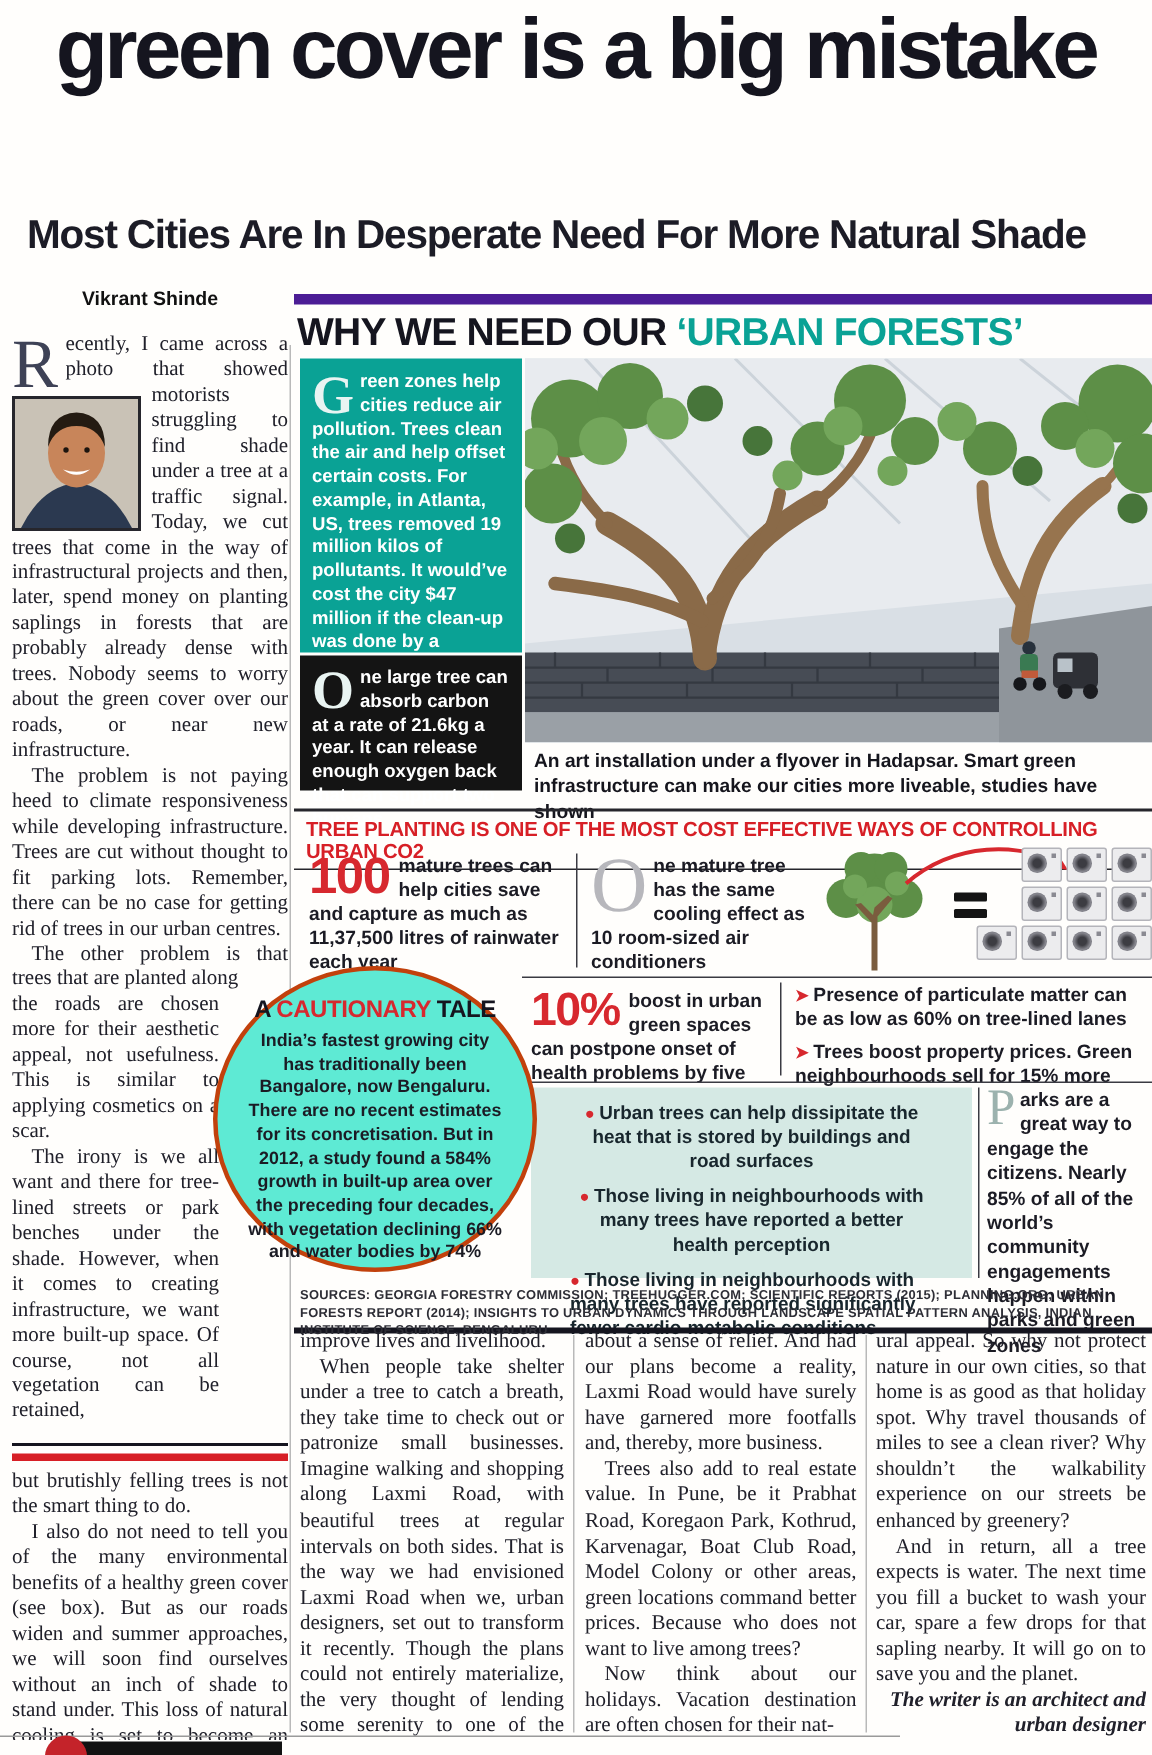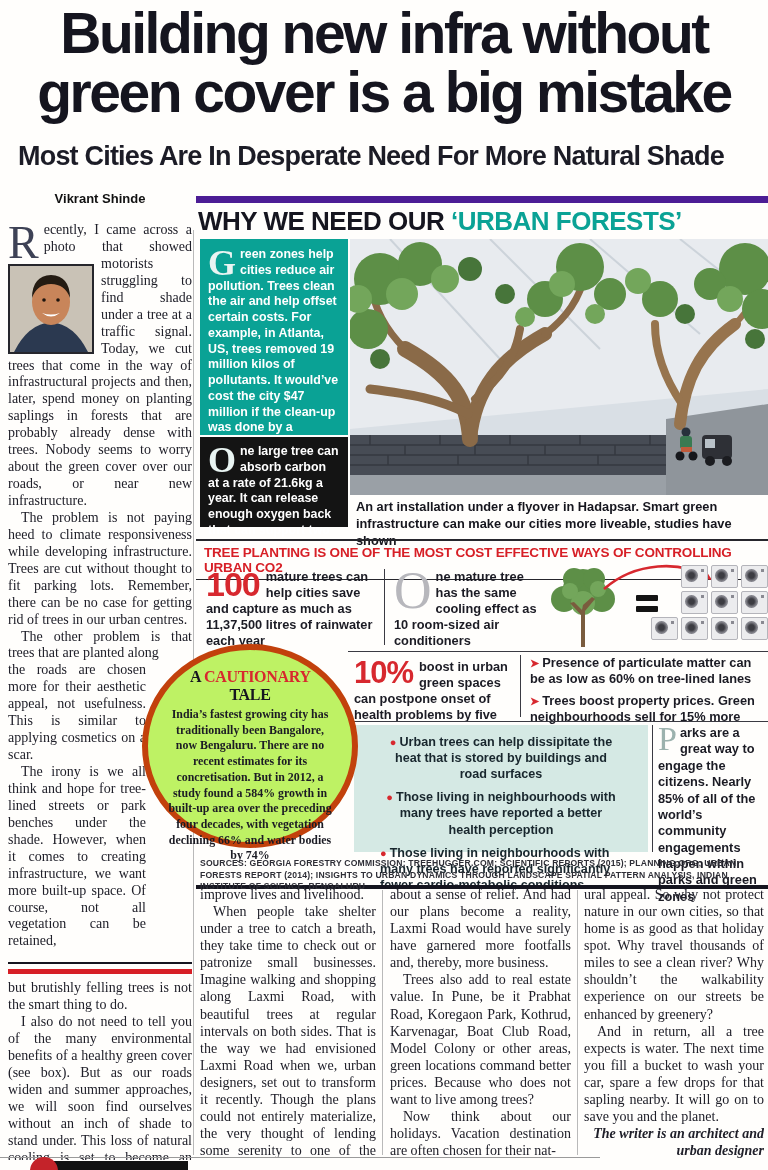--- a/index.html
+++ b/index.html
@@ -87,41 +87,40 @@
     line-height:1.28;color:#1b1b24;}
   .dropP{float:left;font-family:"Liberation Serif",serif;font-size:34px;line-height:28px;
     padding:0 3px 0 0;color:#9cb2ae;font-weight:normal;}
   .sources{position:absolute;left:0;top:652px;width:572px;height:34px;box-sizing:border-box;
     border-bottom:4px solid #15151f;padding:3px 4px 0 4px;font-size:8.6px;font-weight:bold;
     letter-spacing:0.2px;color:#2e2e36;line-height:1.35;}
   .iline{position:absolute;background:#3a3a42;}
 
   
   .circle{position:absolute;left:142px;top:644px;width:216px;height:204px;border-radius:50%;
-    background:#bef264;border:6px solid #c2410c;box-sizing:border-box;z-index:6;
-    font-family:Liberation Serif, serif;text-align:center;padding:18px 20px 0 20px;}
+    background:#5eead4;border:3px solid #c2410c;box-sizing:border-box;z-index:6;
+    font-family:Liberation Sans, sans-serif;text-align:center;padding:18px 20px 0 20px;}
   .circle .ct{font-weight:bold;font-size:16px;letter-spacing:-0.3px;color:#15151f;margin-bottom:3px;}
   .circle .ct .red{color:#d7282e;}
   .circle .cb{font-weight:bold;font-size:11.9px;line-height:1.32;color:#1b1b24;}
 
   
   .bcol{position:absolute;top:886px;height:272px;overflow:hidden;font-size:14px;line-height:1.22;
     text-align:justify;}
   .bcol p{margin:0;}
   .bcol p.ind{text-indent:13px;}
   .col2{left:200px;width:176px;}
   .col3{left:390px;width:181px;}
   .col4{left:584px;width:180px;}
   .signoff{margin-top:14px;font-style:italic;text-align:right;font-weight:bold;font-size:14px;}
 </style>
 </head>
 <body>
 
 <div class="headline">
-  <div>Building new infra without</div>
   <div>green cover is a big mistake</div>
 </div>
 <div class="subhead">Most Cities Are In Desperate Need For More Natural Shade</div>
 <div class="byline">Vikrant Shinde</div>
 
 <div class="leftcol">
   <p>
     <span class="dropR">R</span>
     <span class="authorpic">
       <svg width="82" height="86" viewBox="0 0 82 86">
@@ -133,21 +132,21 @@
         <circle cx="48" cy="34" r="1.8" fill="#1d140e"></circle>
         <path d="M32,47 Q41,54 50,47 Q41,50 32,47 Z" fill="#fff"></path>
       </svg>
     </span>
     <span>ecently, I came across a photo that showed motorists struggling to find shade under a tree at a traffic signal. Today, we cut trees that come in the way of infrastructural projects and then, later, spend money on planting saplings in forests that are probably already dense with trees. Nobody seems to worry about the green cover over our roads, or near new infrastructure.</span>
   </p>
   <p class="ind">The problem is not paying heed to climate responsiveness while developing infrastructure. Trees are cut without thought to fit parking lots. Remember, there can be no case for getting rid of trees in our urban centres.</p>
   <p class="ind">The other problem is that trees that are planted along</p>
   <div class="narrow">
     <p>the roads are chosen more for their aesthetic appeal, not usefulness. This is similar to applying cosmetics on a scar.</p>
-    <p class="ind">The irony is we all think and hope for tree-lined streets or park benches under the shade. However, when it comes to creating infrastructure, we want more built-up space. Of course, not all vegetation can be retained,</p>
+    <p class="ind">The irony is we all want and there for tree-lined streets or park benches under the shade. However, when it comes to creating infrastructure, we want more built-up space. Of course, not all vegetation can be retained,</p>
   </div>
   <div class="modhead">
     <div class="bar"></div>
   </div>
   <p>but brutishly felling trees is not the smart thing to do.</p>
   <p class="ind">I also do not need to tell you of the many environmental benefits of a healthy green cover (see box). But as our roads widen and summer approaches, we will soon find ourselves without an inch of shade to stand under. This loss of natural cooling is set to become an urban crisis. Tree shade can shield from both terrestrial radiation — emitted by objects around us — and solar radiation.</p>
 
 </div>
 
 <div class="info">

